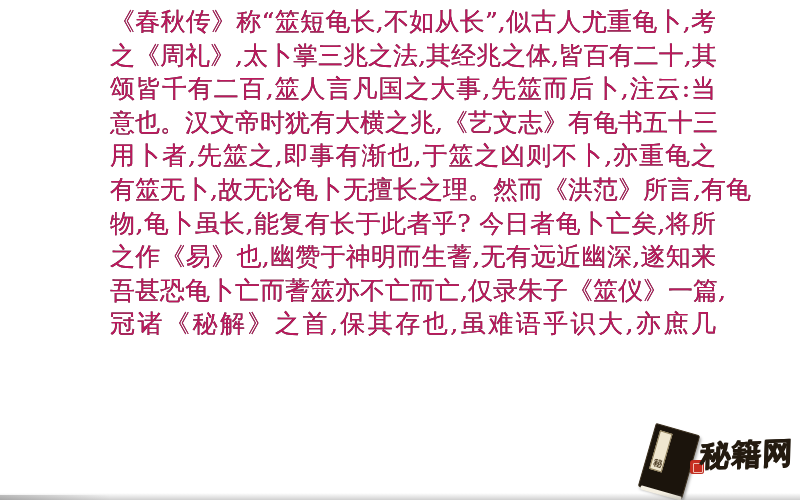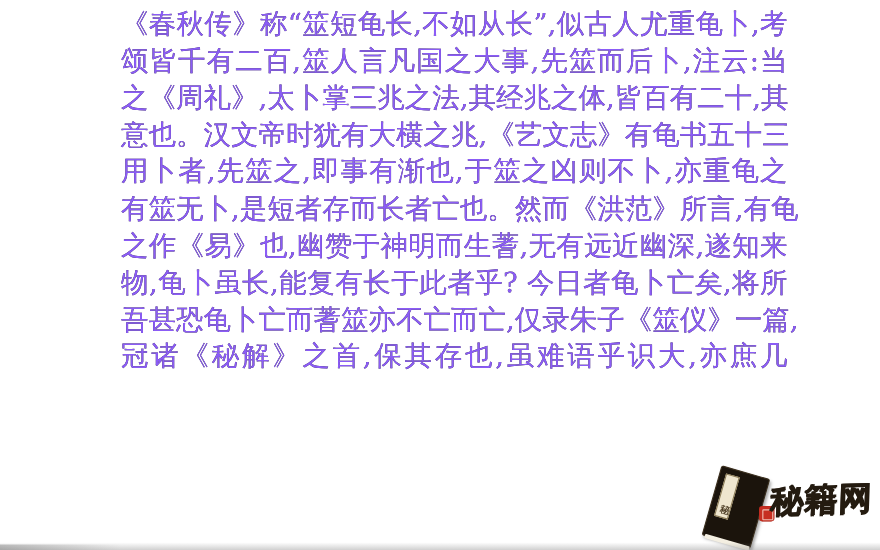--- a/index.html
+++ b/index.html
@@ -12,21 +12,21 @@
   .page {
     position: relative;
     width: 800px; height: 500px;
     background: #ffffff;
   }
   
   .text-block {
     position: absolute;
     left: 110px; top: 5px;
     width: 606px;
-    color: #8b5cf6;
+    color: #be185d;
   }
   .text-line {
     font-size: 25px;
     line-height: 33.6px;
     height: 33.6px;
     white-space: nowrap;
     text-align: justify;
     text-align-last: justify;
     font-weight: 500;
     letter-spacing: 0px;
@@ -111,27 +111,27 @@
     white-space: nowrap;
   }
 </style>
 </head>
 <body>
 
 <div class="page">
 
   <div class="text-block">
     <div class="text-line">《春秋传》称“筮短龟长,不如从长”,似古人尤重龟卜,考</div>
+    <div class="text-line">之《周礼》,太卜掌三兆之法,其经兆之体,皆百有二十,其</div>
     <div class="text-line">颂皆千有二百,筮人言凡国之大事,先筮而后卜,注云:当</div>
-    <div class="text-line">之《周礼》,太卜掌三兆之法,其经兆之体,皆百有二十,其</div>
     <div class="text-line">意也。汉文帝时犹有大横之兆,《艺文志》有龟书五十三</div>
     <div class="text-line">用卜者,先筮之,即事有渐也,于筮之凶则不卜,亦重龟之</div>
-    <div class="text-line">有筮无卜,是短者存而长者亡也。然而《洪范》所言,有龟</div>
+    <div class="text-line">有筮无卜,故无论龟卜无擅长之理。然而《洪范》所言,有龟</div>
+    <div class="text-line">物,龟卜虽长,能复有长于此者乎? 今日者龟卜亡矣,将所</div>
     <div class="text-line">之作《易》也,幽赞于神明而生蓍,无有远近幽深,遂知来</div>
-    <div class="text-line">物,龟卜虽长,能复有长于此者乎? 今日者龟卜亡矣,将所</div>
     <div class="text-line">吾甚恐龟卜亡而蓍筮亦不亡而亡,仅录朱子《筮仪》一篇,</div>
     <div class="text-line">冠诸《秘解》之首,保其存也,虽难语乎识大,亦庶几</div>
   </div>
 
   <div class="watermark">
     <div class="book-icon">
       <div class="book-pages"></div>
       <div class="book-label">秘籍</div>
     </div>
     <div class="seal-icon"></div>

